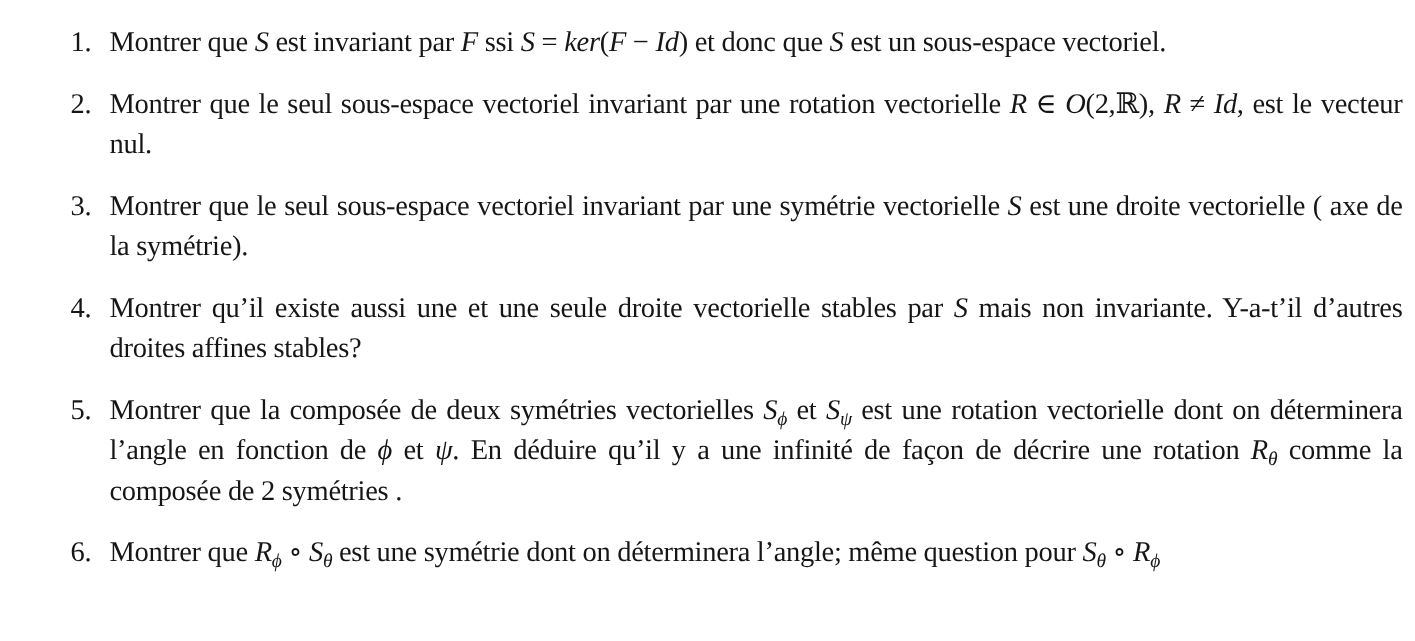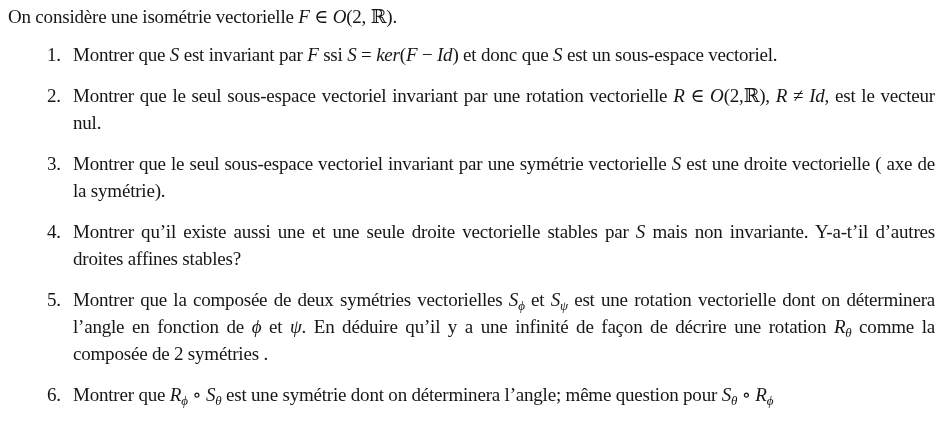--- a/index.html
+++ b/index.html
@@ -61,21 +61,20 @@
     vertical-align: -4px;
   }
   .t { font-style: normal; }
 </style>
 </head>
 <body>
 
 <div class="page">
 
 
-  <p class="intro"><span class="t">On considère une isométrie vectorielle </span><span class="mi">F</span><span class="t"> ∈ </span><span class="mi">O</span><span class="t">(2, </span><span class="t">ℝ</span><span class="t">).</span></p>
 
   <ol class="qlist">
 
     <li class="q">
       <span class="num">1.</span>
       <span class="qbody"><span class="t">Montrer que </span><span class="mi">S</span><span class="t"> est invariant par </span><span class="mi">F</span><span class="t"> ssi </span><span class="mi">S</span><span class="t"> = </span><span class="mi">ker</span><span class="t">(</span><span class="mi">F</span><span class="t"> − </span><span class="mi">Id</span><span class="t">)</span><span class="t"> et donc que </span><span class="mi">S</span><span class="t"> est un sous-espace vectoriel.</span></span>
     </li>
 
     <li class="q">
       <span class="num">2.</span>

